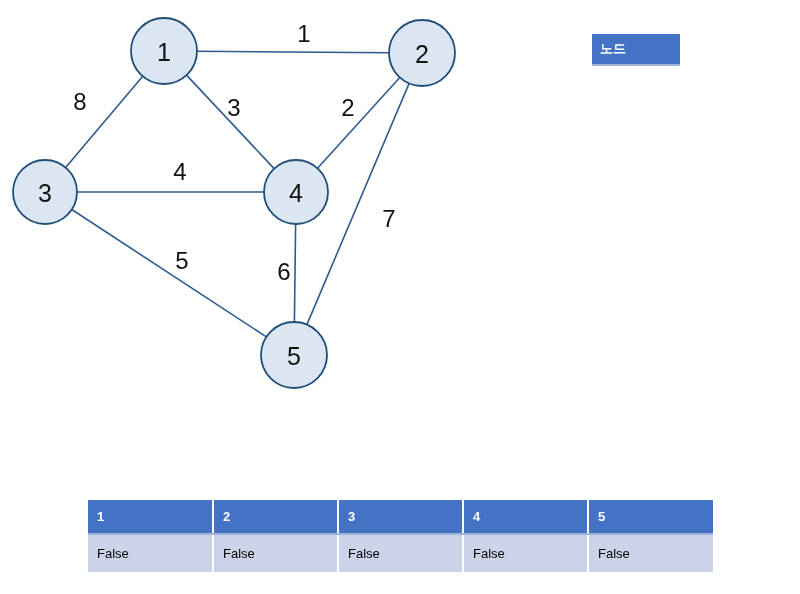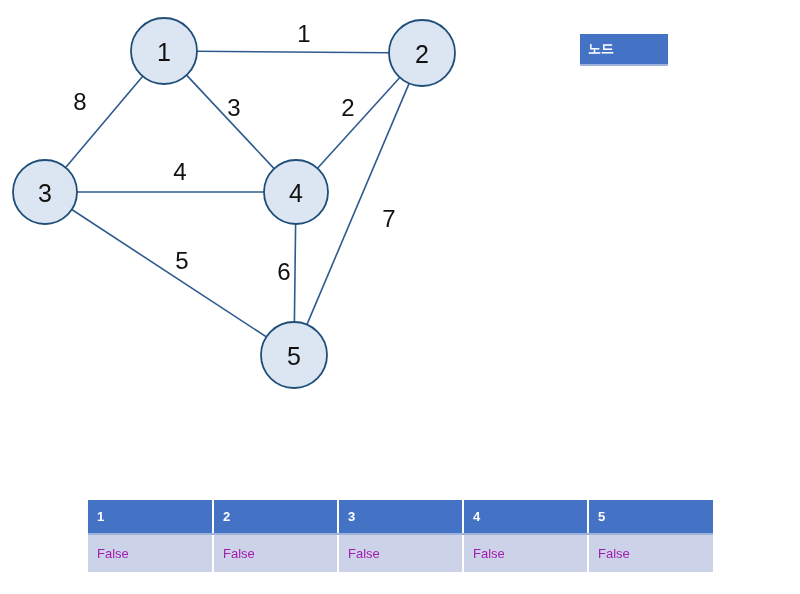--- a/index.html
+++ b/index.html
@@ -67,21 +67,21 @@
     color: #ffffff;
     font-size: 13px;
     font-weight: bold;
     display: flex;
     align-items: center;
     padding-left: 8px;
     box-sizing: border-box;
     height: 100%;
     border-bottom: 2px solid #9eb3da;
   }
-  #legend-table .legend-cell.c0 { width: 88px; }
+  #legend-table .legend-cell.c0 { width: 88px; margin-left: 12px; }
   #legend-table .legend-cell.sep { width: 3px; background: #ffffff; border-bottom: none; padding: 0; }
   #legend-table .legend-cell.c1 { width: 109px; }
 
   
   #visited-table {
     position: absolute;
     left: 88px;
     top: 500px;
     width: 625px;
     border-collapse: collapse;
@@ -95,21 +95,21 @@
     text-align: left;
     padding: 0 0 0 9px;
     height: 34px;
     border-right: 2px solid #ffffff;
     border-bottom: 2px solid #9eb3da;
     box-sizing: border-box;
   }
   #visited-table th:last-child { border-right: none; }
   #visited-table td {
     background: #ccd3e9;
-    color: #a21caf;
+    color: #000000;
     font-size: 13px;
     text-align: left;
     padding: 0 0 0 9px;
     height: 38px;
     border-right: 2px solid #ffffff;
     box-sizing: border-box;
   }
   #visited-table td:last-child { border-right: none; }
 </style>
 </head>

